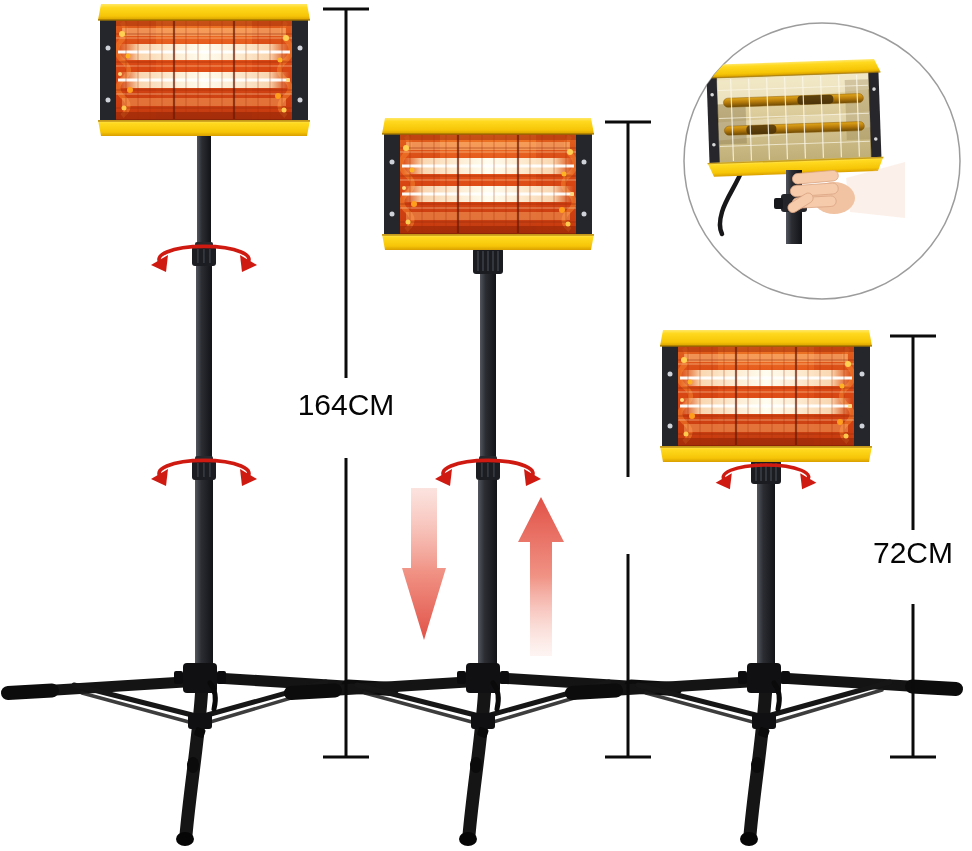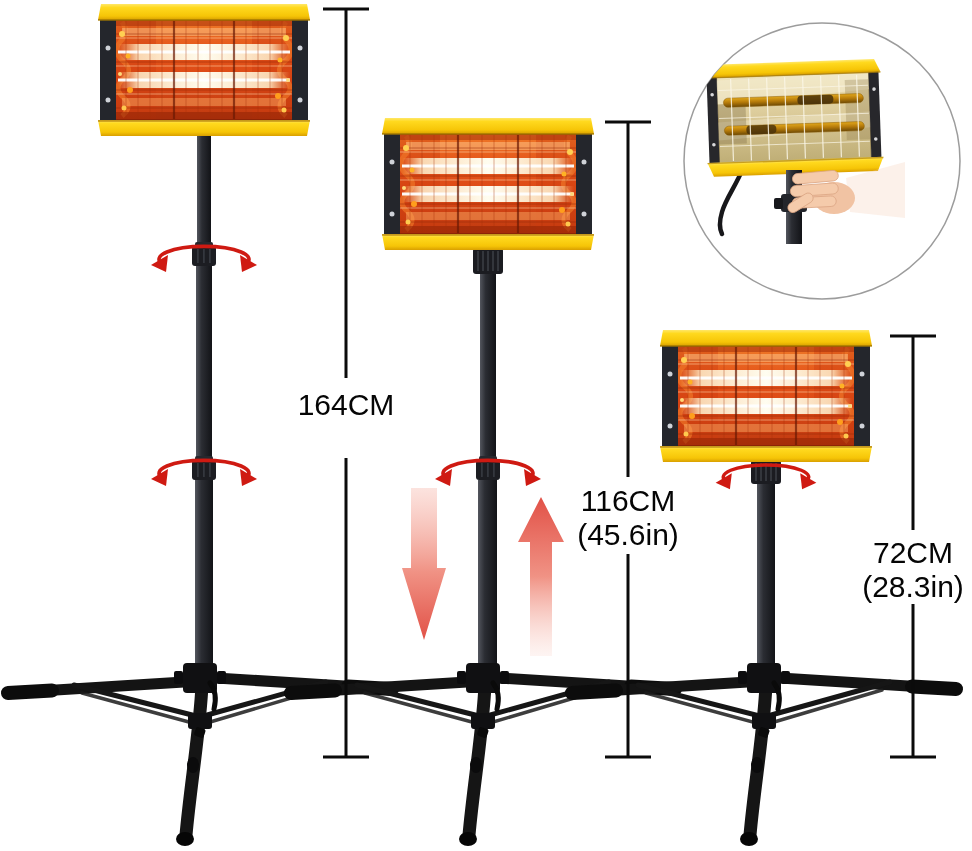--- a/index.html
+++ b/index.html
@@ -307,22 +307,17 @@
           <rect x="786" y="206" width="28" height="10" rx="5" transform="rotate(-32 786 206)"></rect>
         </g>
       </g>
     </g>
   </g>
 </svg>
 
 <div class="dim-label" style="left:346px;top:388px">
   <div>164CM</div>
 </div>
-<div class="dim-label" style="left:628px;top:484px">
-  <div>116CM</div>
-  <div>(45.6in)</div>
-</div>
 <div class="dim-label" style="left:913px;top:536px">
   <div>72CM</div>
-  <div>(28.3in)</div>
 </div>
 
 </div>
 
 </body></html>

